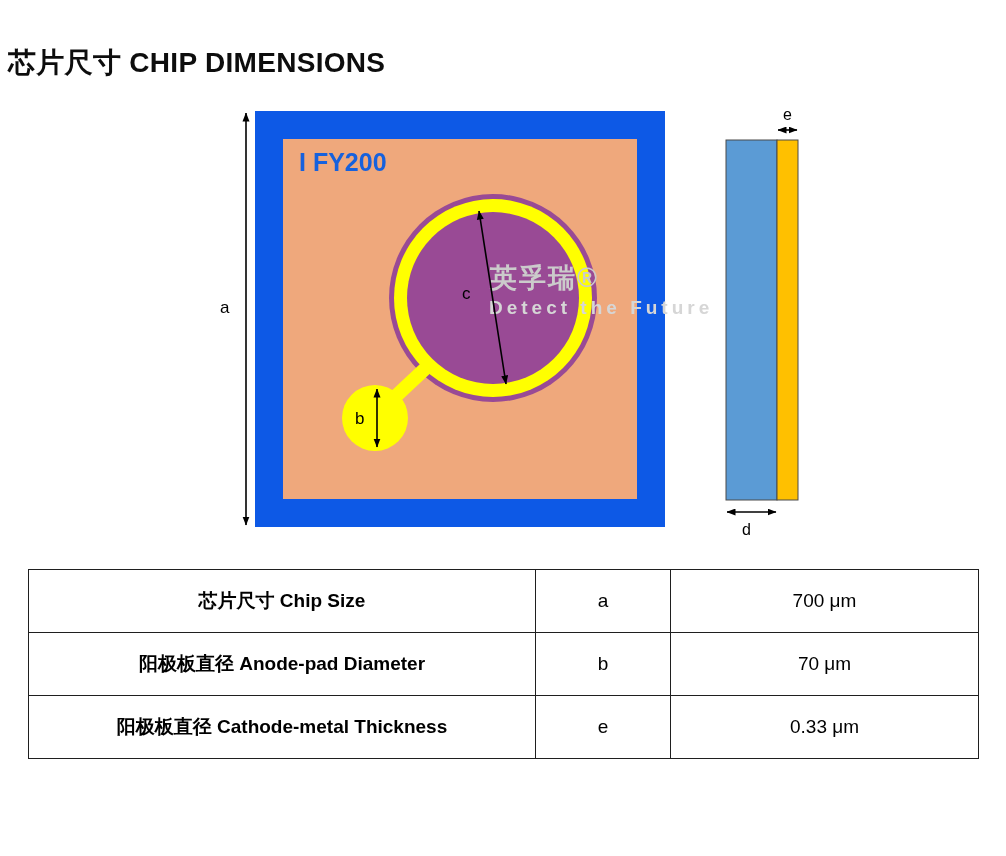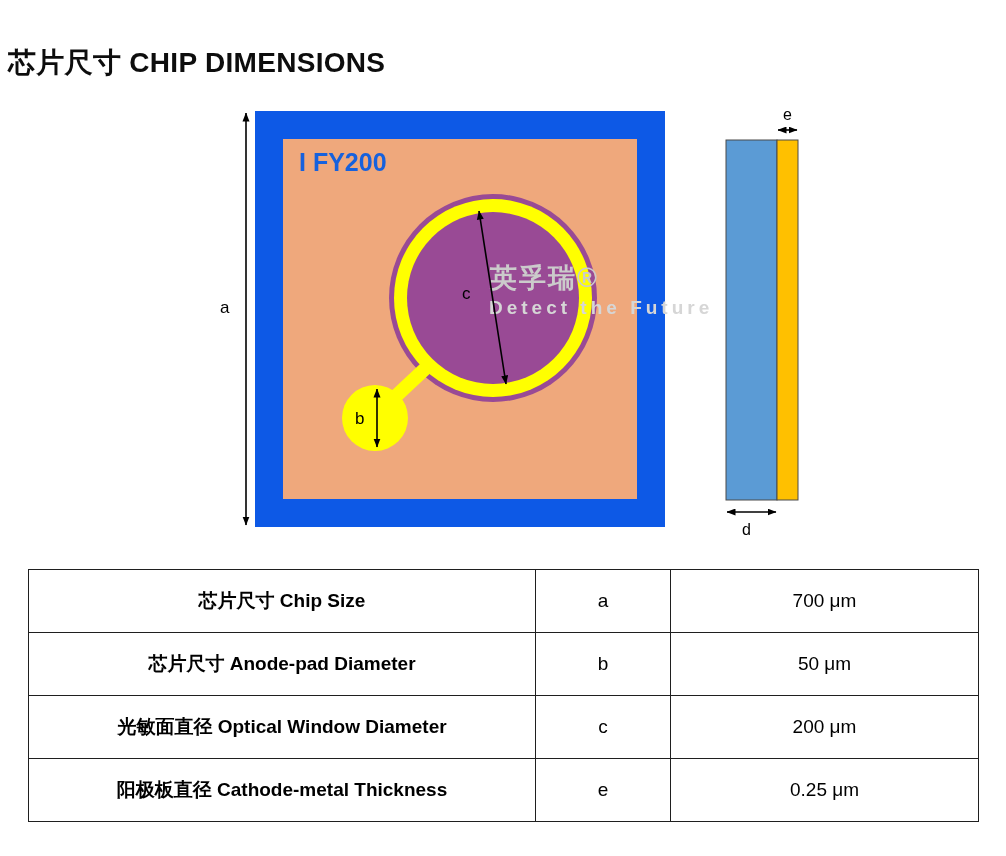--- a/index.html
+++ b/index.html
@@ -89,30 +89,25 @@
         <col class="col-symbol">
         <col class="col-value">
     </colgroup>
     <tbody>
       <tr>
         <td class="name">芯片尺寸 Chip Size</td>
         <td>a</td>
         <td>700 μm</td>
       </tr>
       <tr>
-        <td class="name">芯片尺寸 Anode-pad Diameter</td>
+        <td class="name">阳极板直径 Anode-pad Diameter</td>
         <td>b</td>
-        <td>50 μm</td>
-      </tr>
-      <tr>
-        <td class="name">光敏面直径 Optical Window Diameter</td>
-        <td>c</td>
-        <td>200 μm</td>
+        <td>70 μm</td>
       </tr>
       <tr>
         <td class="name">阳极板直径 Cathode-metal Thickness</td>
         <td>e</td>
-        <td>0.25 μm</td>
+        <td>0.33 μm</td>
       </tr>
     </tbody>
   </table>
 
 </div>
 
 </body></html>

